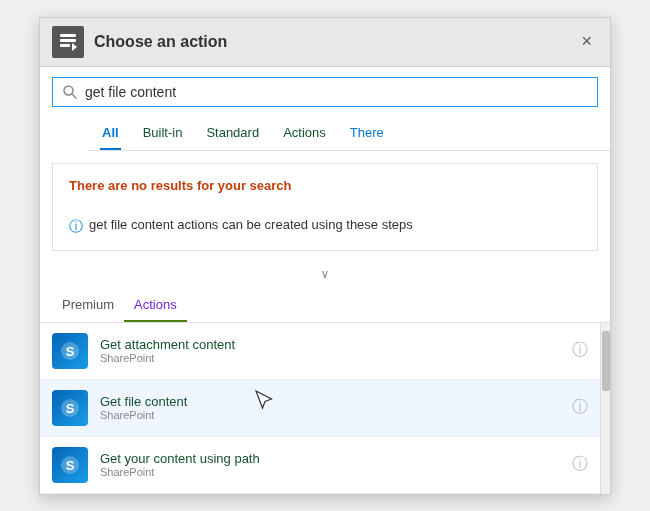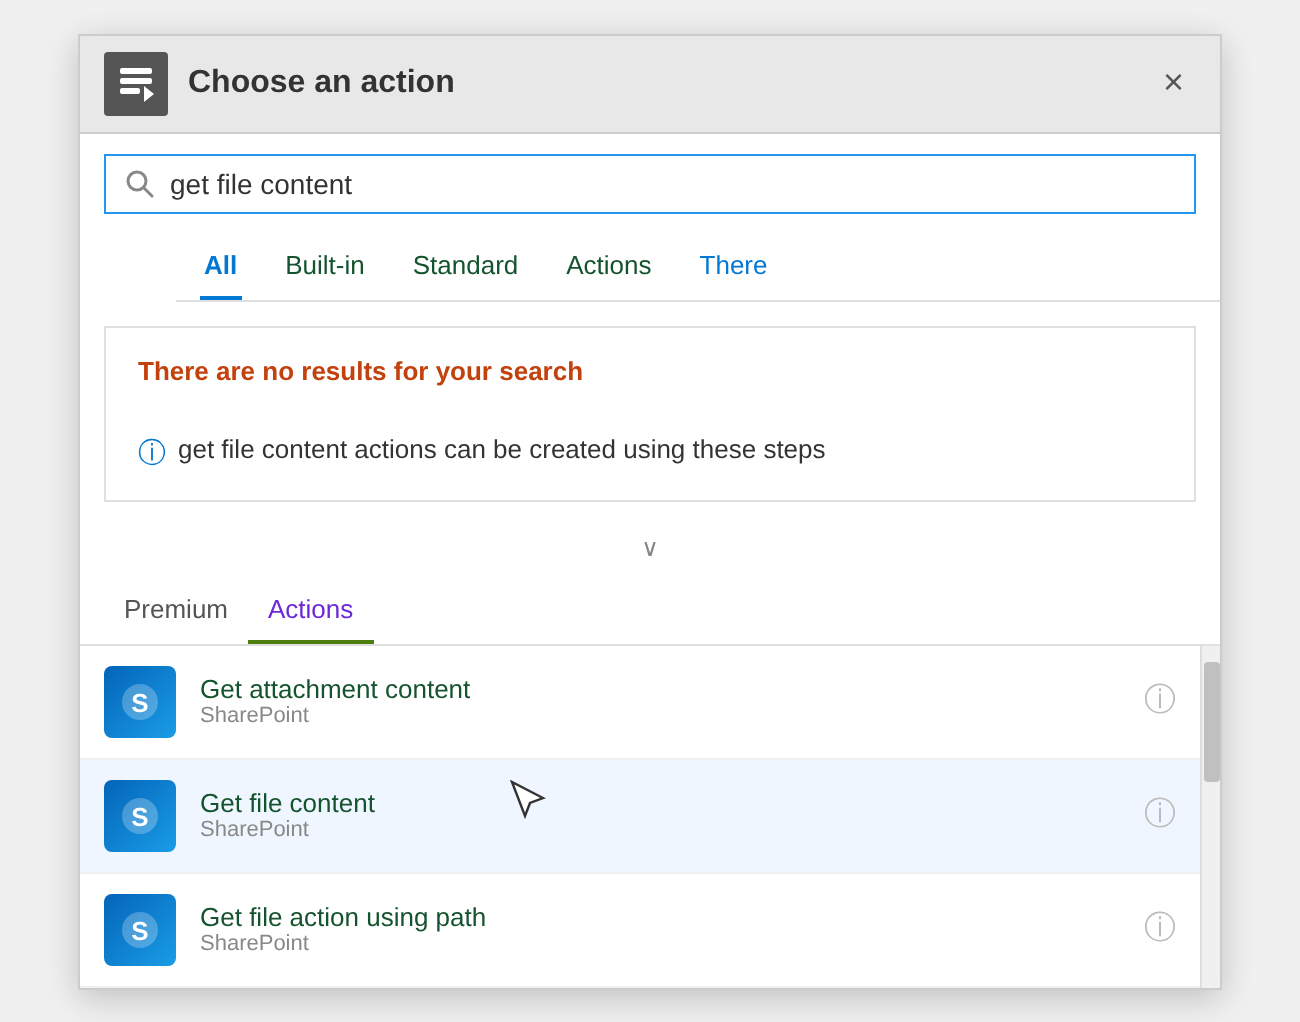--- a/index.html
+++ b/index.html
@@ -320,21 +320,21 @@
       </div>
 
       <div class="result-item">
         <div class="service-icon">
           <svg width="22" height="22" viewBox="0 0 22 22">
             <circle cx="11" cy="11" r="9" fill="white" opacity="0.25"></circle>
             <text x="11" y="16" text-anchor="middle" fill="white" font-size="13" font-weight="bold">S</text>
           </svg>
         </div>
         <div class="result-text">
-          <div class="result-name">Get file action using path</div>
+          <div class="result-name">Get your content using path</div>
           <div class="result-source">SharePoint</div>
         </div>
         <span class="result-info">ⓘ</span>
       </div>
 
     </div>
 
     <div class="scrollbar-area">
       <div class="scrollbar-thumb"></div>
     </div>

